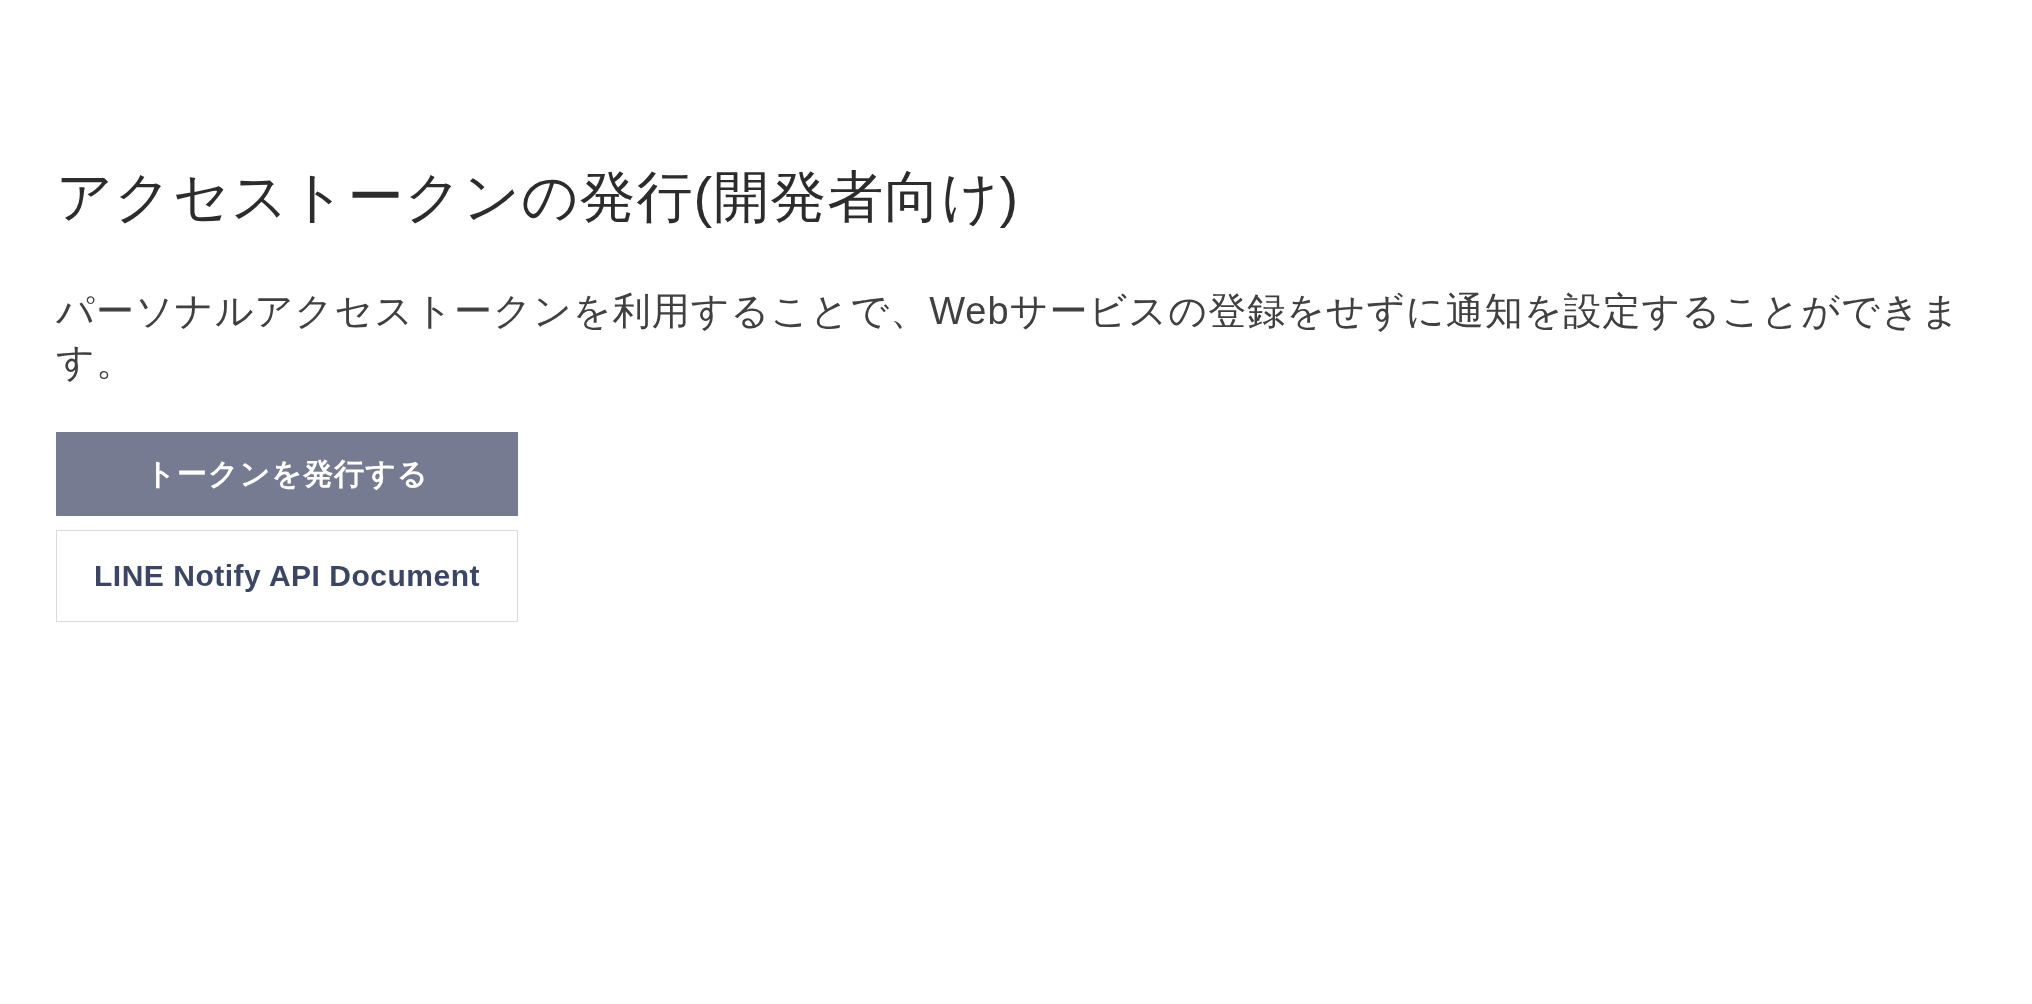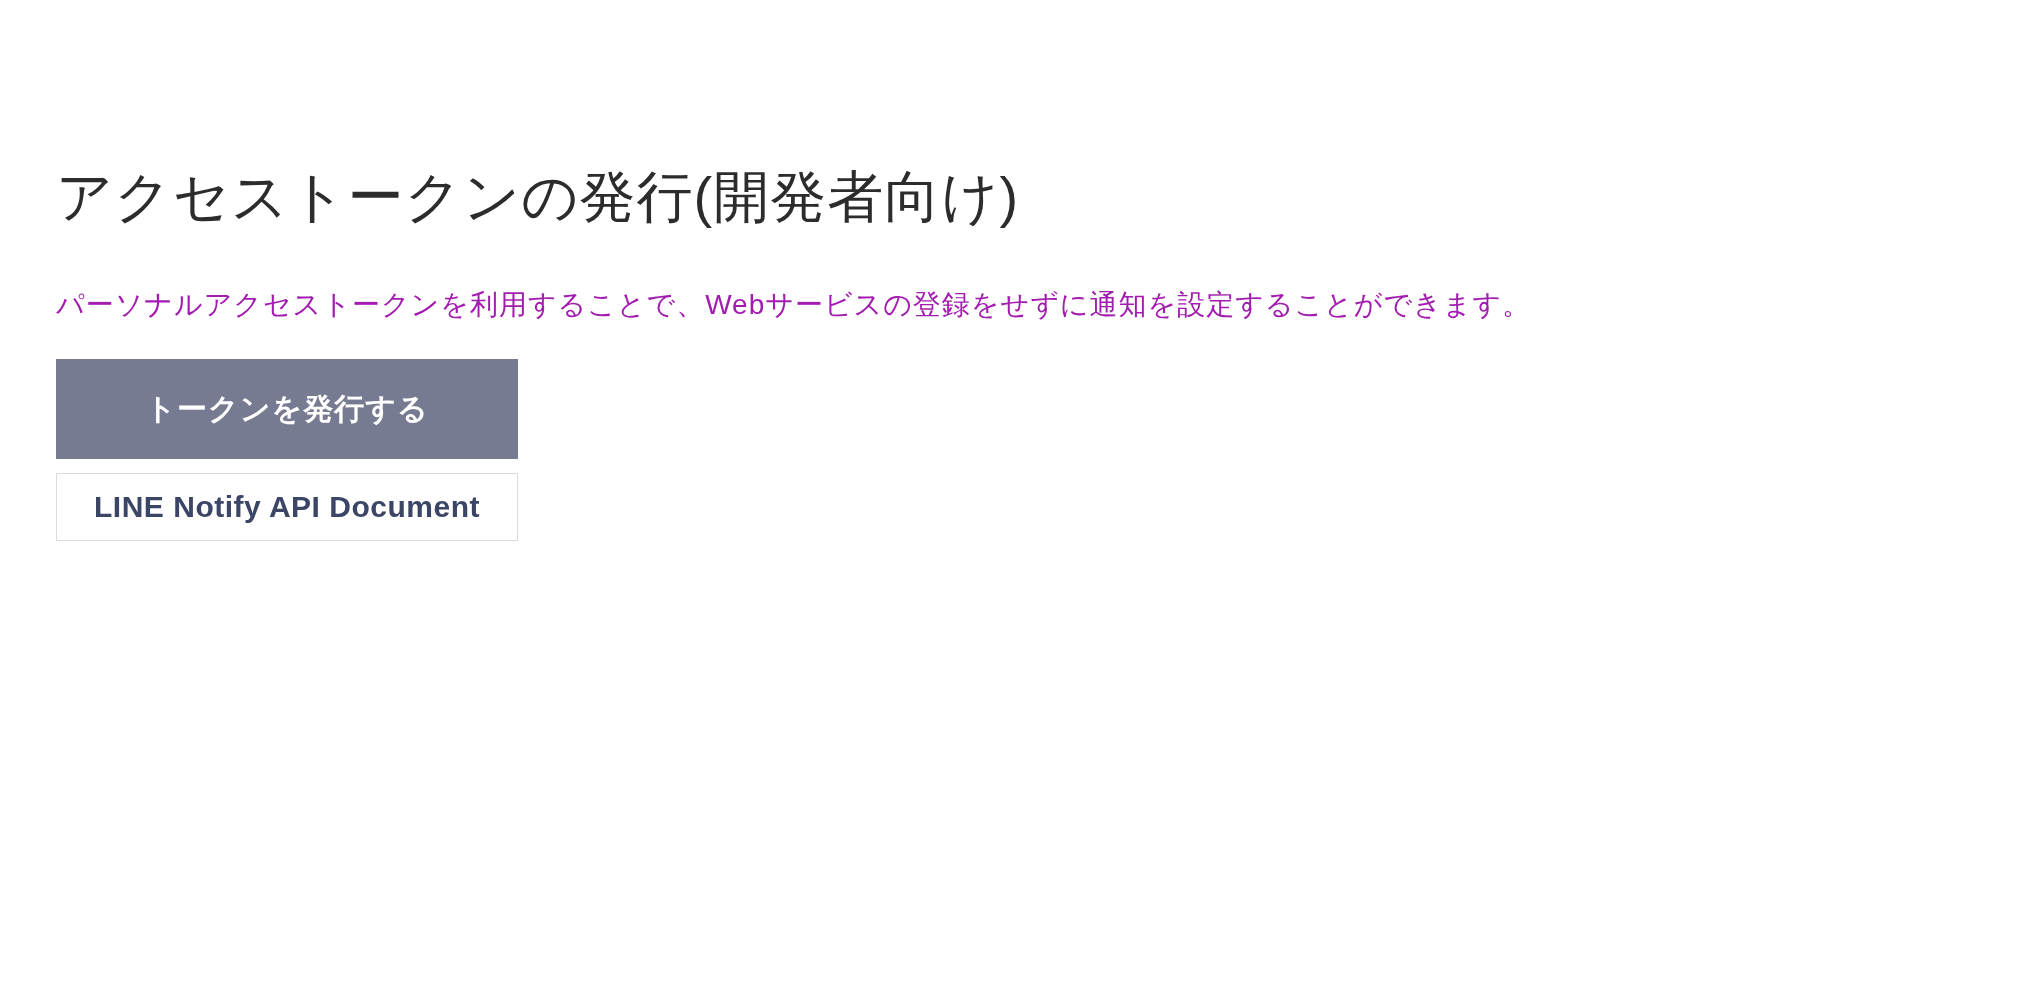--- a/index.html
+++ b/index.html
@@ -19,50 +19,50 @@
       padding-left: 56px;
     }
     .page-title {
       font-size: 56px;
       font-weight: 400;
       color: #2c2c2c;
       margin-bottom: 50px;
       letter-spacing: 1px;
     }
     .description {
-      font-size: 28px;
+      font-size: 38px;
       font-weight: 400;
-      color: #a21caf;
-      margin-bottom: 35px;
+      color: #404040;
+      margin-bottom: 44px;
       letter-spacing: 1px;
     }
     .button-group {
       display: flex;
       flex-direction: column;
       gap: 14px;
       width: 462px;
     }
     .btn-primary {
       display: flex;
       align-items: center;
       justify-content: center;
-      height: 100px;
+      height: 84px;
       background: #767b91;
       color: #ffffff;
       font-size: 30px;
       font-weight: 700;
       border: none;
       cursor: pointer;
       letter-spacing: 1px;
     }
     .btn-secondary {
       display: flex;
       align-items: center;
       justify-content: center;
-      height: 68px;
+      height: 92px;
       background: #ffffff;
       color: #3b4565;
       font-size: 30px;
       font-weight: 700;
       border: 1px solid #d8dade;
       cursor: pointer;
       letter-spacing: 0.5px;
       text-decoration: none;
     }
   </style>

